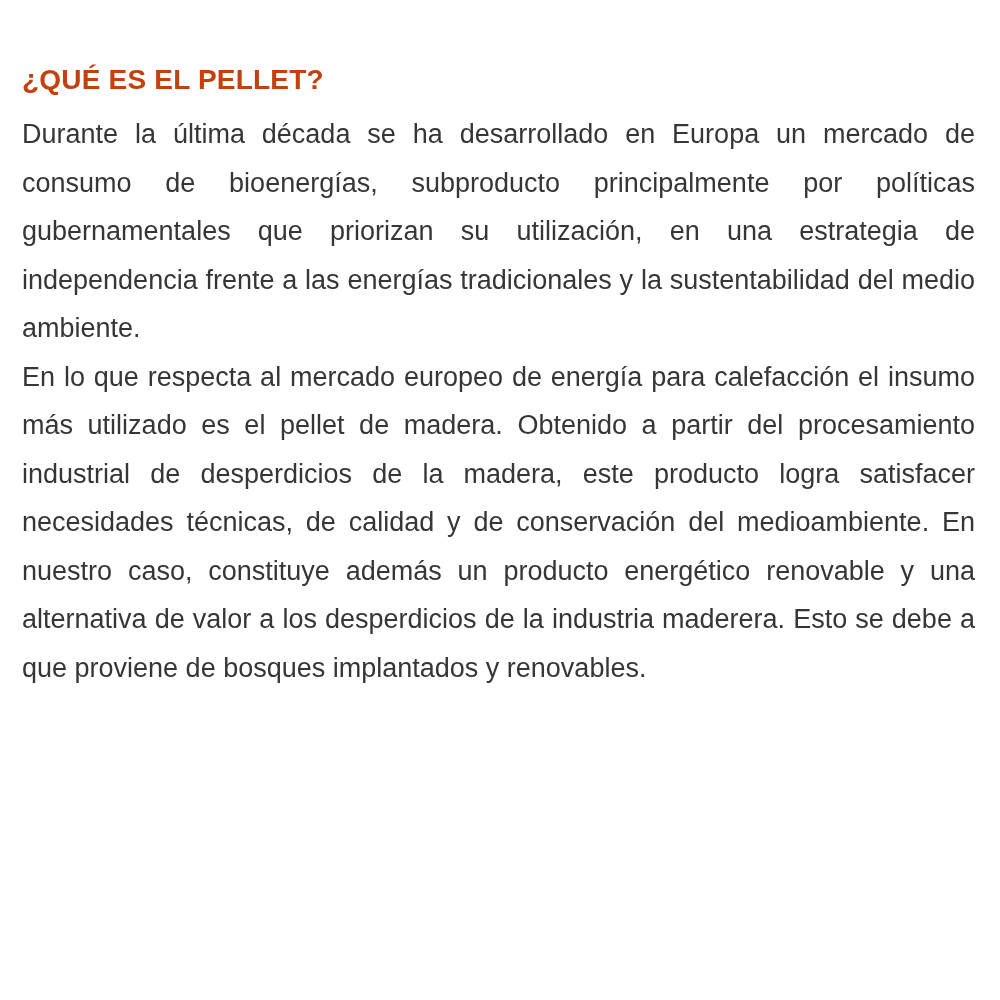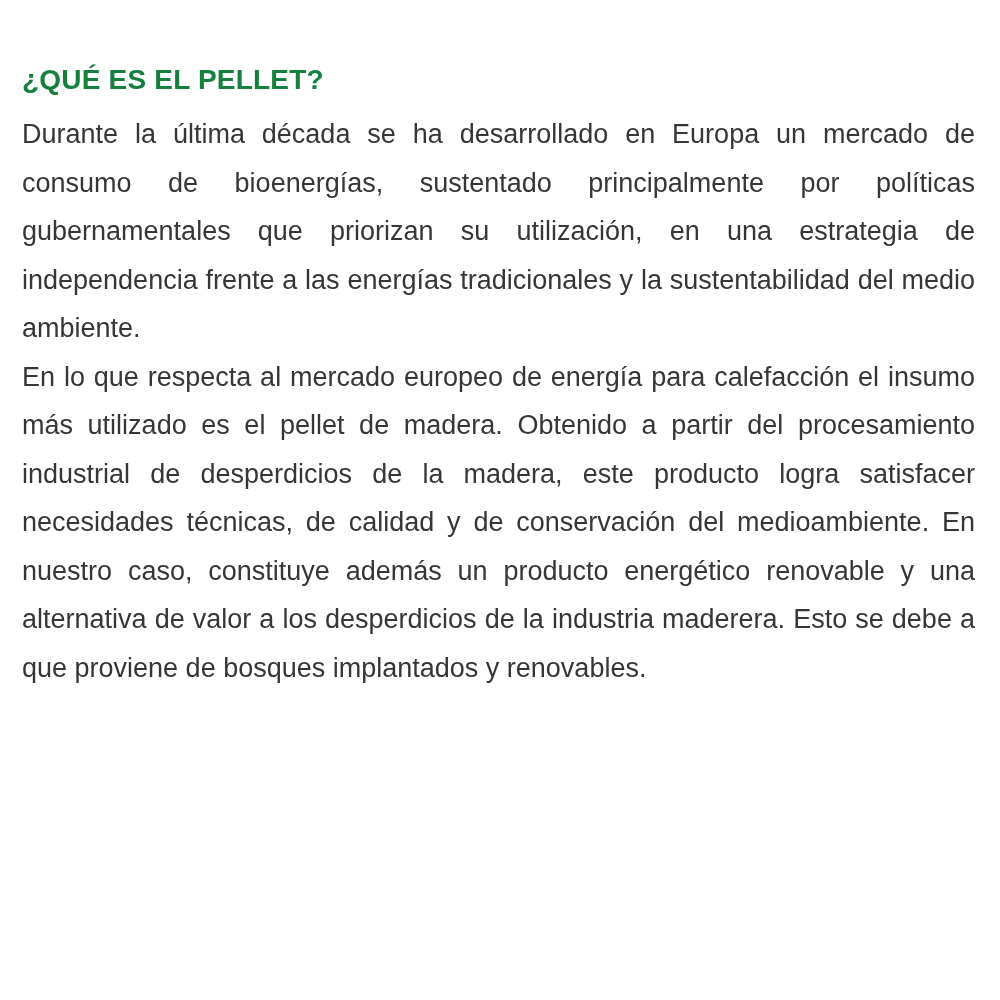--- a/index.html
+++ b/index.html
@@ -19,32 +19,32 @@
     height: 1000px;
     padding: 60px 25px 0 22px;
     background: #ffffff;
   }
   .article-heading {
     margin: 0 0 10px 0;
     font-size: 28px;
     font-weight: 700;
     line-height: 40px;
     letter-spacing: 0.2px;
-    color: #15803d;
+    color: #c2410c;
   }
   .article-paragraph {
     margin: 0;
     font-size: 27px;
     font-weight: 400;
     line-height: 48.5px;
     color: #363636;
     text-align: justify;
     text-justify: inter-word;
   }
 </style>
 </head>
 <body>
 
 <div class="page">
   <h1 class="article-heading">¿QUÉ ES EL PELLET?</h1>
-  <p class="article-paragraph">Durante la última década se ha desarrollado en Europa un mercado de consumo de bioenergías, sustentado principalmente por políticas gubernamentales que priorizan su utilización, en una estrategia de independencia frente a las energías tradicionales y la sustentabilidad del medio ambiente.</p>
+  <p class="article-paragraph">Durante la última década se ha desarrollado en Europa un mercado de consumo de bioenergías, subproducto principalmente por políticas gubernamentales que priorizan su utilización, en una estrategia de independencia frente a las energías tradicionales y la sustentabilidad del medio ambiente.</p>
   <p class="article-paragraph">En lo que respecta al mercado europeo de energía para calefacción el insumo más utilizado es el pellet de madera. Obtenido a partir del procesamiento industrial de desperdicios de la madera, este producto logra satisfacer necesidades técnicas, de calidad y de conservación del medioambiente. En nuestro caso, constituye además un producto energético renovable y una alternativa de valor a los desperdicios de la industria maderera. Esto se debe a que proviene de bosques implantados y renovables.</p>
 </div>
 
 </body></html>

